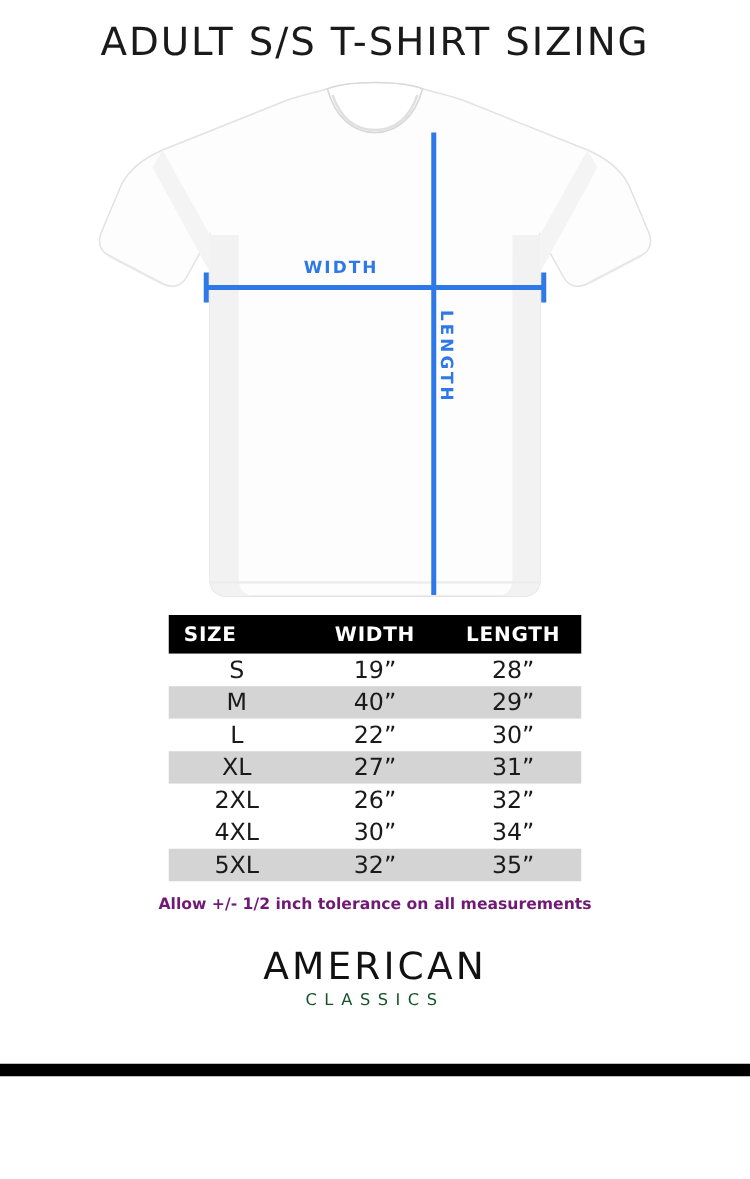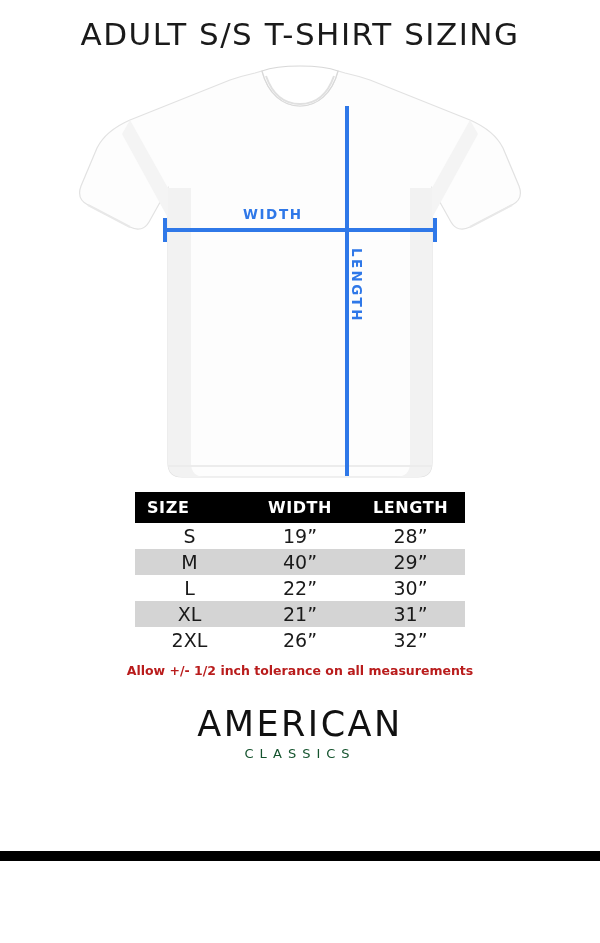--- a/index.html
+++ b/index.html
@@ -100,34 +100,34 @@
   }
   table.size-table tr.odd td {
     background: #ffffff;
   }
   table.size-table tr.even td {
     background: #d4d4d4;
   }
 
   .tolerance {
     margin-top: 10px;
-    color: #b91c1c;
+    color: #701a75;
     font-size: 12.5px;
     font-weight: bold;
     text-align: center;
     font-family: "DejaVu Sans", sans-serif;
   }
 
   
   .brand {
     margin-top: 26px;
     text-align: center;
   }
   .brand-main {
-    font-size: 35px;
+    font-size: 30px;
     letter-spacing: 2.5px;
     color: #111111;
     font-family: "DejaVu Sans", sans-serif;
   }
   .brand-sub {
     font-size: 13px;
     letter-spacing: 6px;
     color: #14532d;
     margin-top: 2px;
     font-family: "DejaVu Sans", sans-serif;
@@ -229,27 +229,37 @@
           <td>40”</td>
           <td>29”</td>
         </tr>
         <tr class="odd">
           <td>L</td>
           <td>22”</td>
           <td>30”</td>
         </tr>
         <tr class="even">
           <td>XL</td>
-          <td>21”</td>
+          <td>27”</td>
           <td>31”</td>
         </tr>
         <tr class="odd">
           <td>2XL</td>
           <td>26”</td>
           <td>32”</td>
+        </tr>
+        <tr class="odd">
+          <td>4XL</td>
+          <td>30”</td>
+          <td>34”</td>
+        </tr>
+        <tr class="even">
+          <td>5XL</td>
+          <td>32”</td>
+          <td>35”</td>
         </tr>
       </tbody>
     </table>
   </div>
 
   <div class="tolerance">Allow +/- 1/2 inch tolerance on all measurements</div>
 
   <div class="brand">
     <div class="brand-main">AMERICAN</div>
     <div class="brand-sub">CLASSICS</div>

